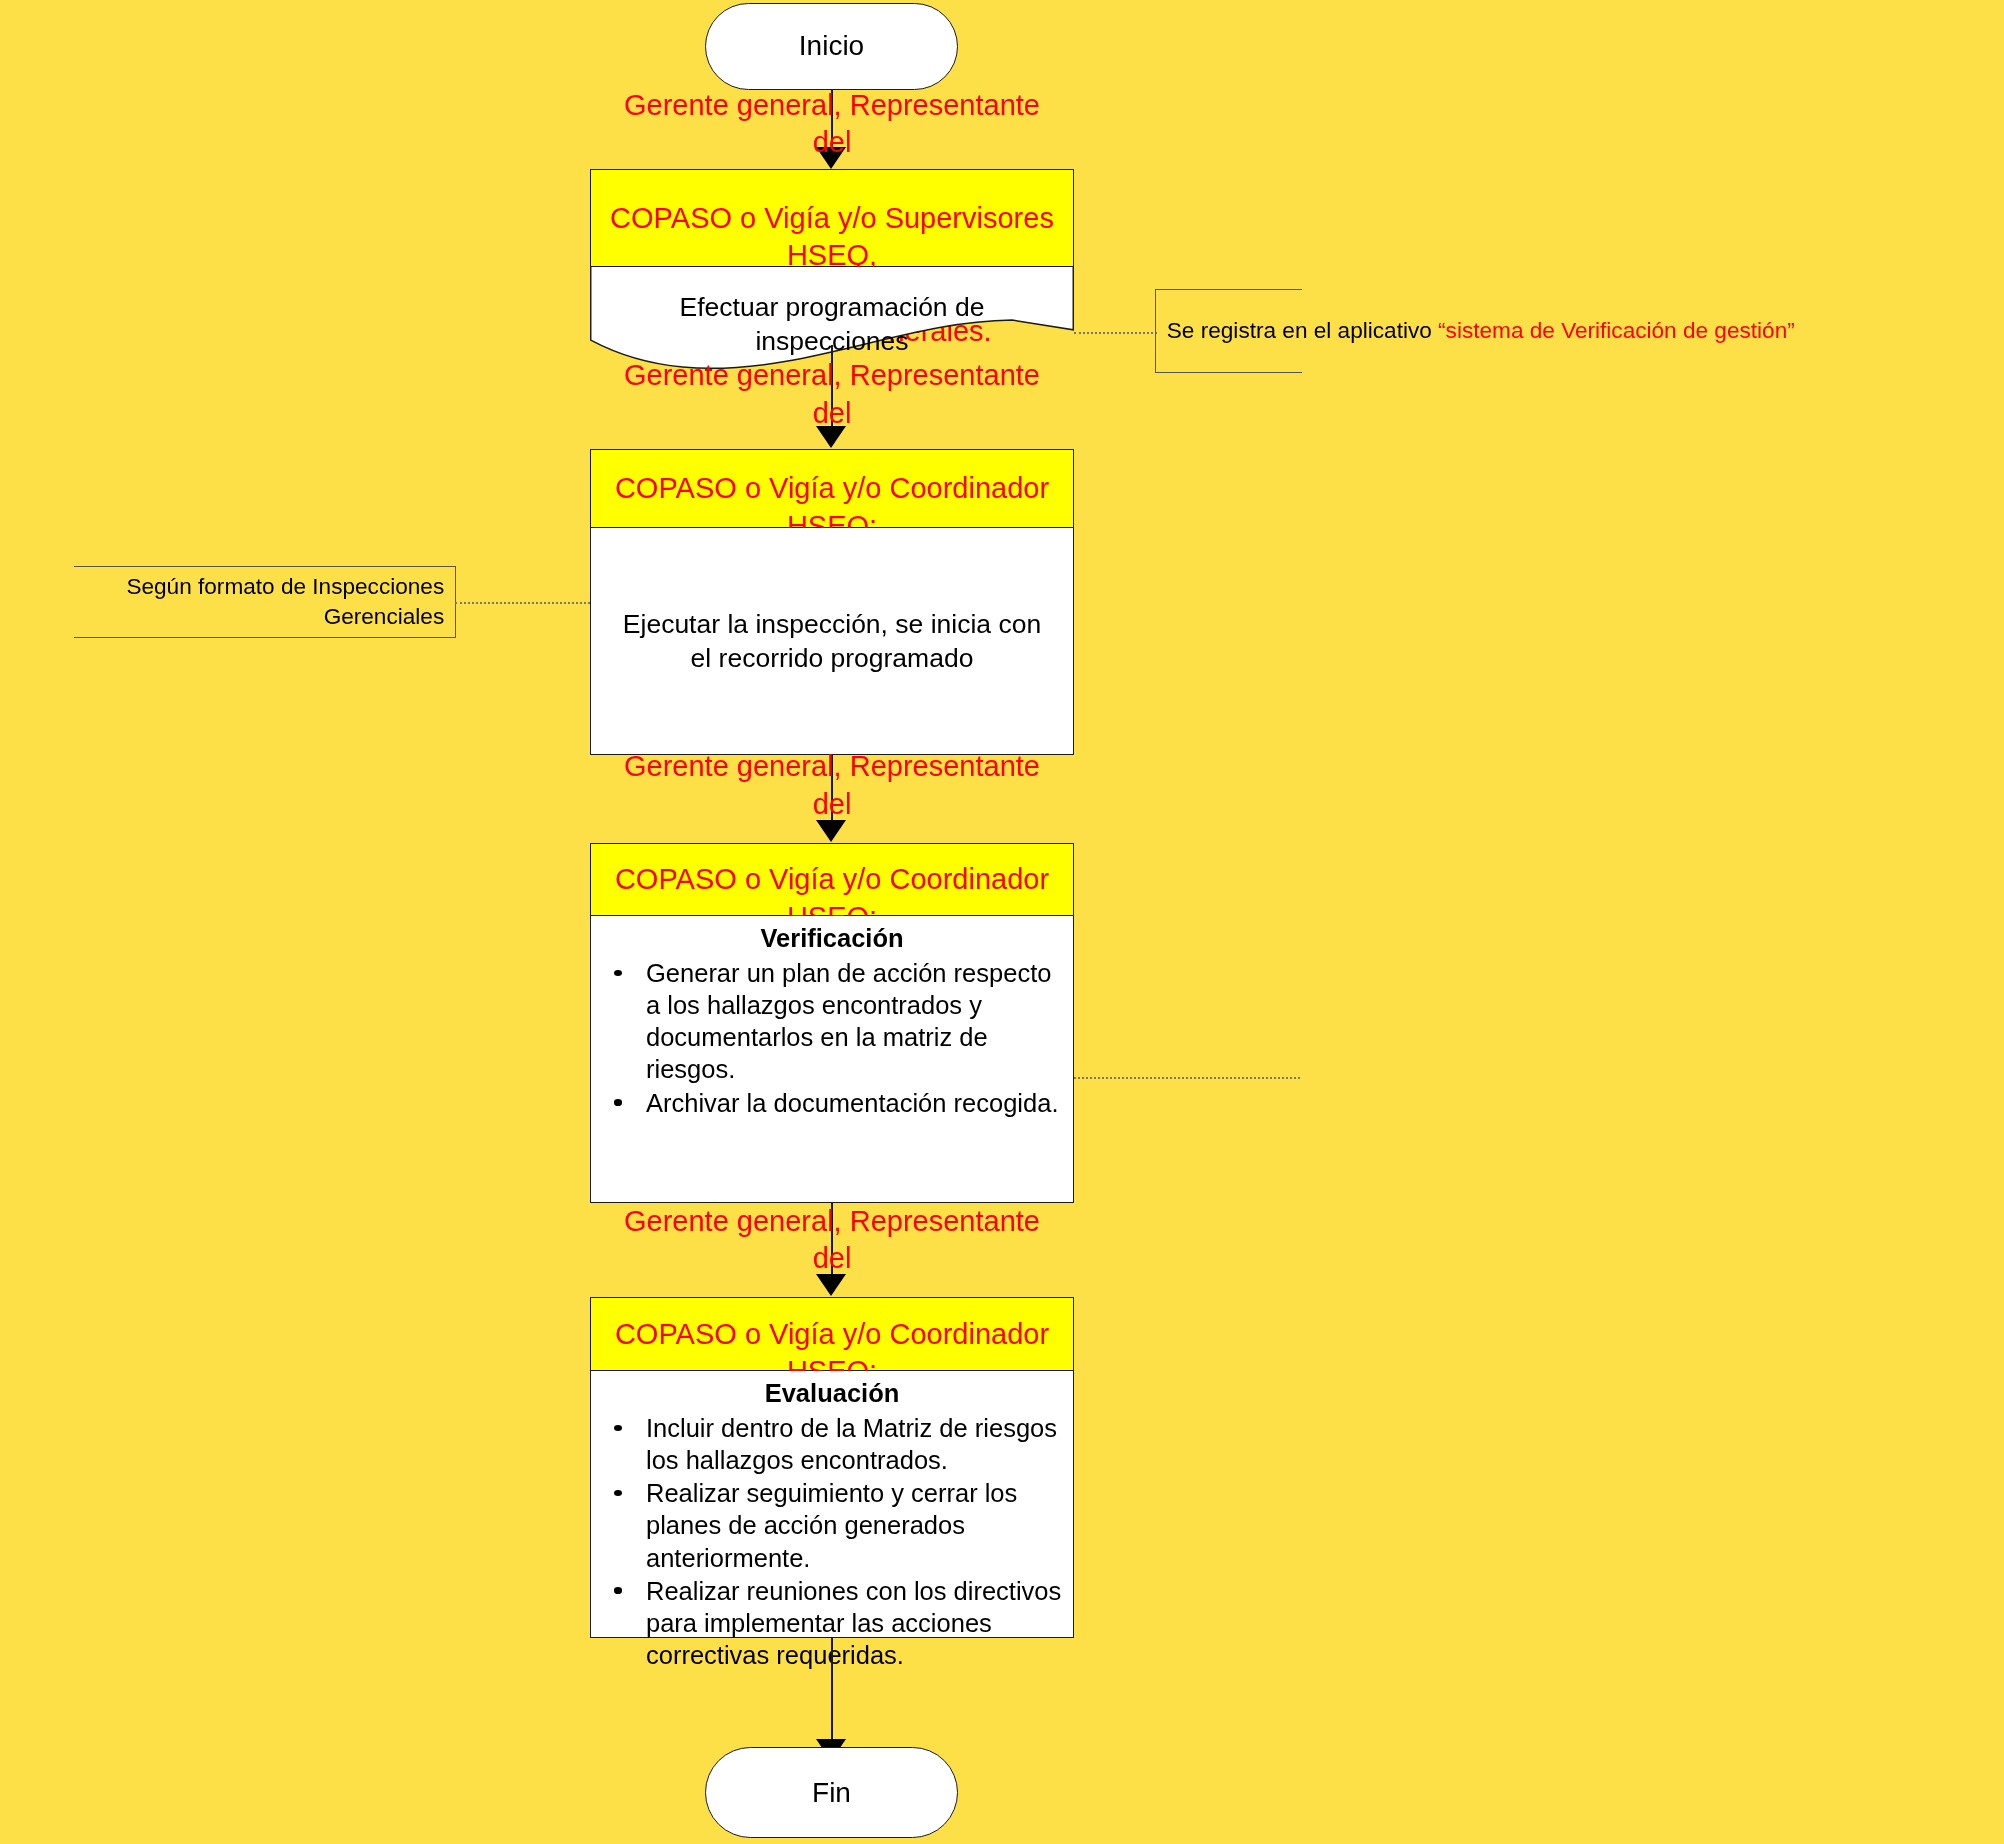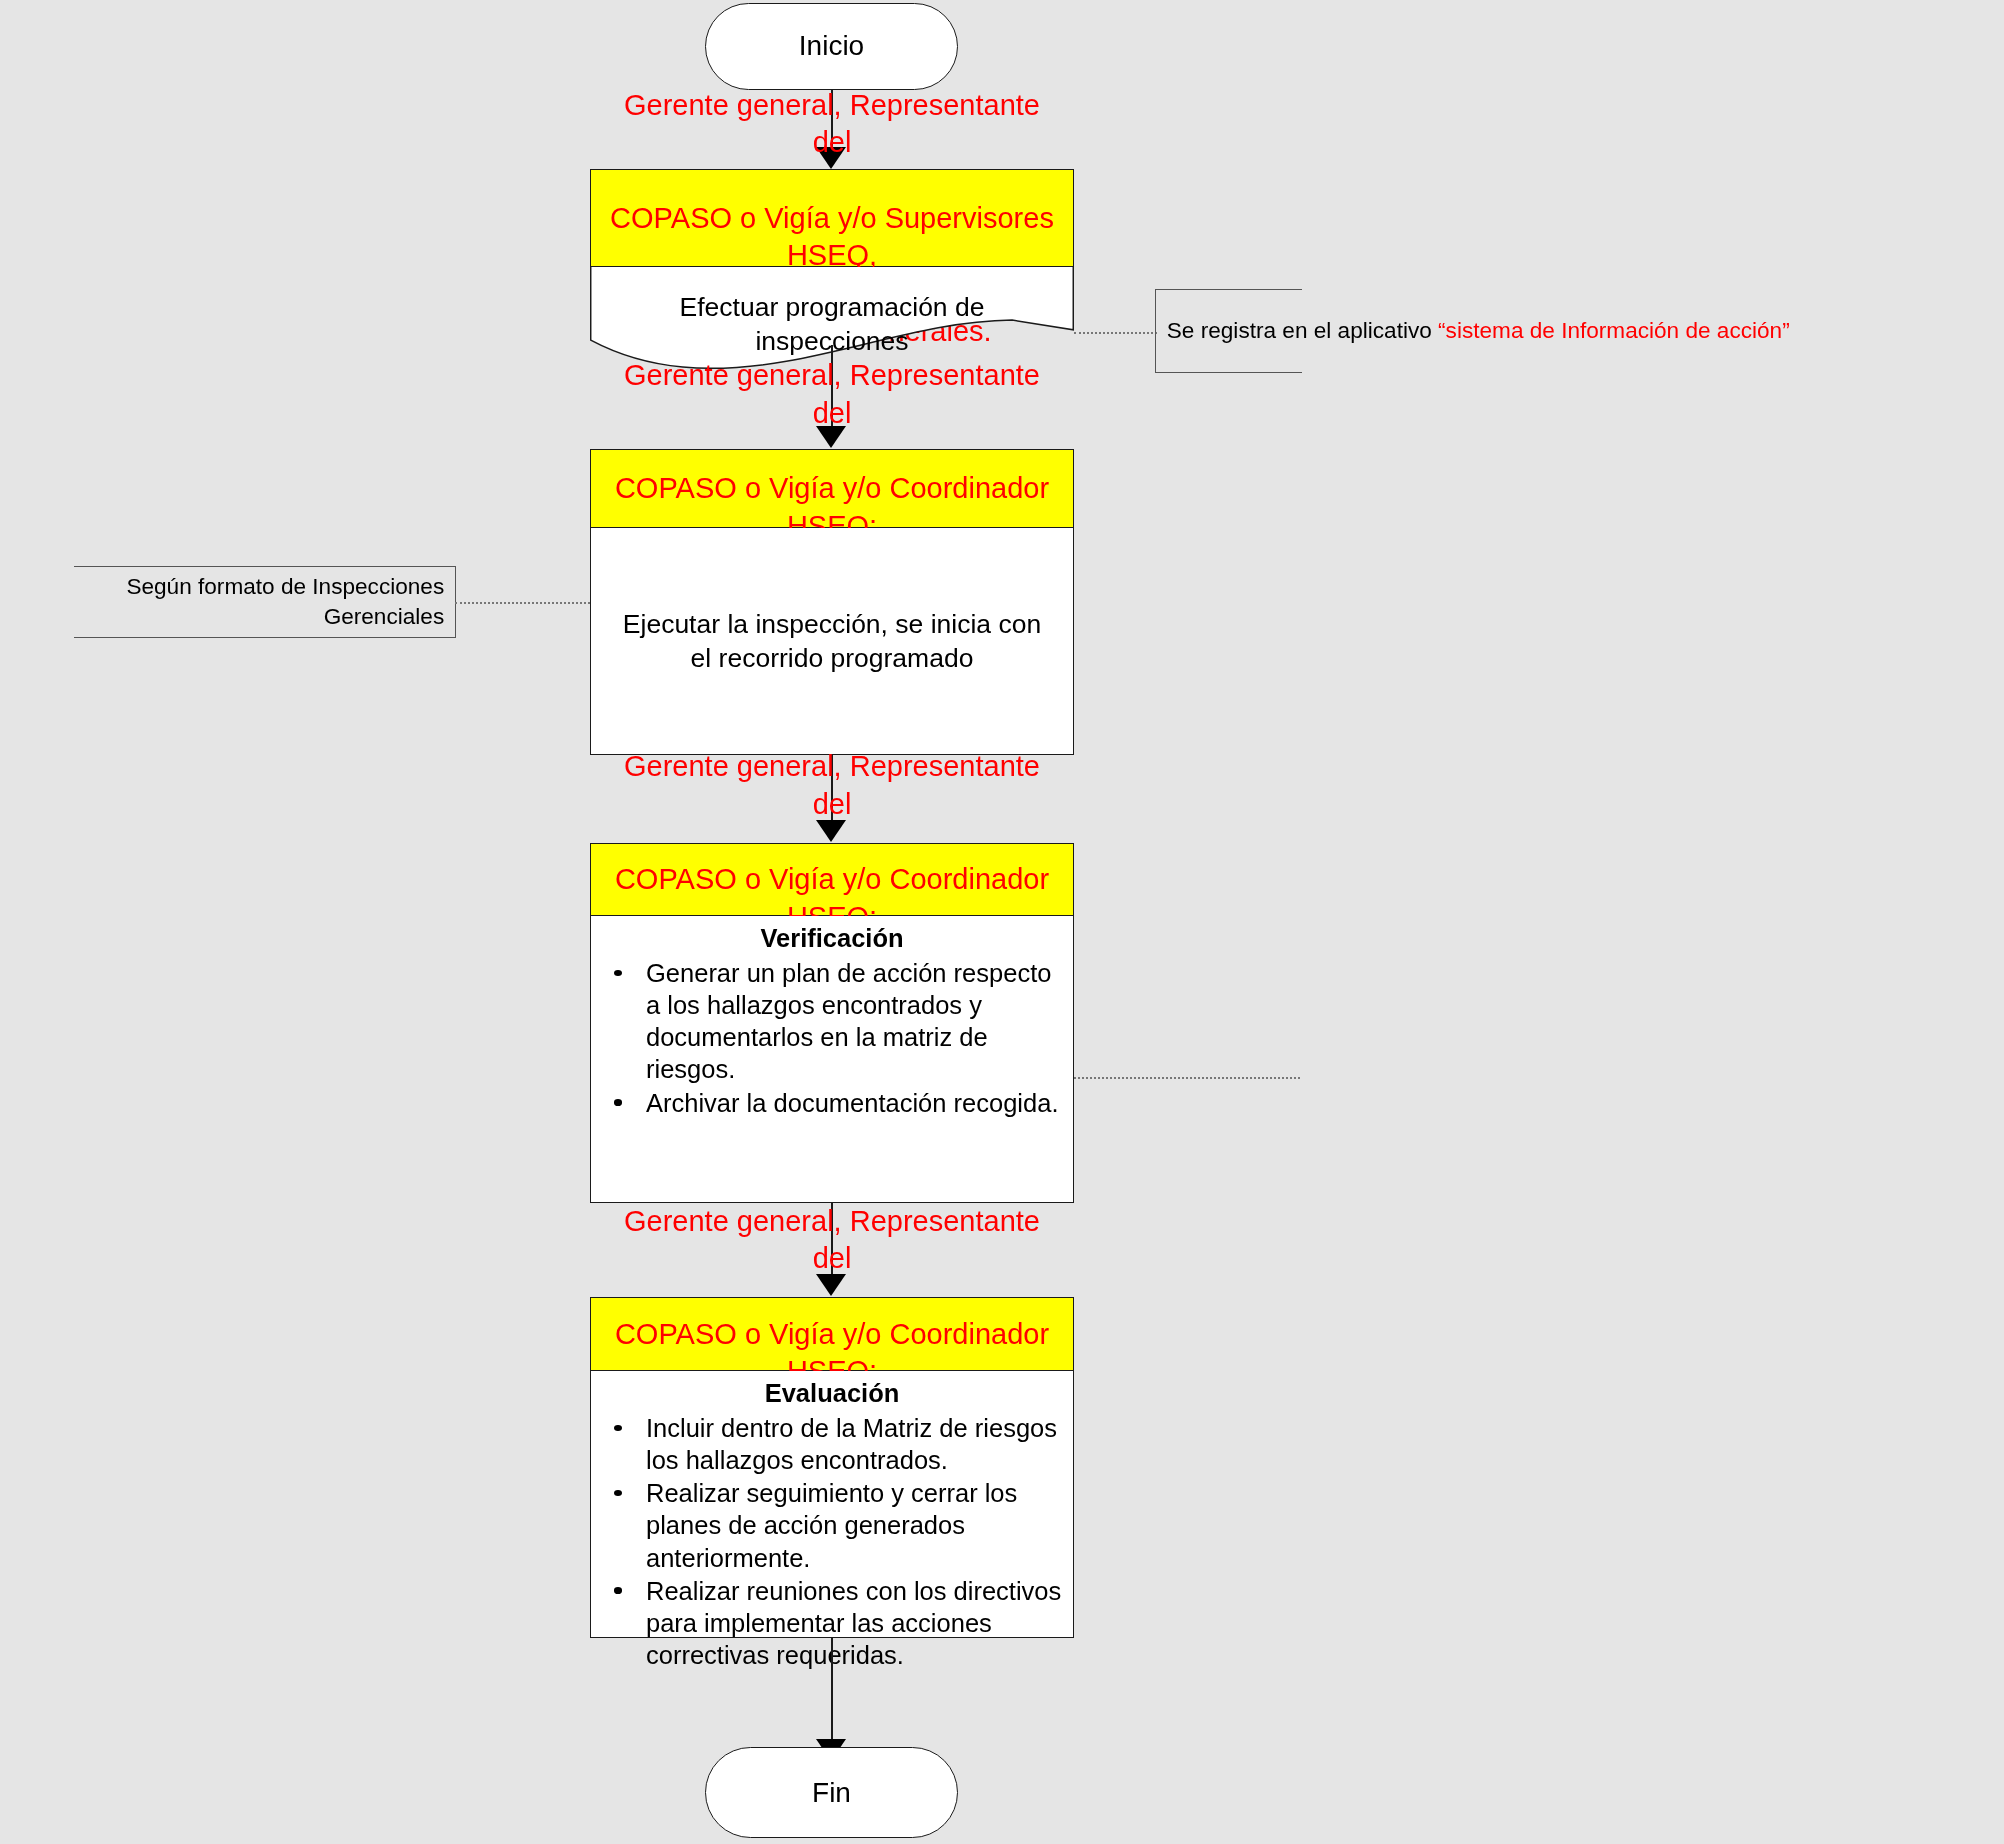--- a/index.html
+++ b/index.html
@@ -7,21 +7,21 @@
     padding: 0;
     background: #ffffff;
   }
   body {
     font-family: "Liberation Sans", sans-serif;
   }
   #canvas {
     position: relative;
     width: 2005px;
     height: 1844px;
-    background: #e5e5e5;
+    background: #fde047;
     overflow: hidden;
   }
   .node {
     position: absolute;
     box-sizing: border-box;
   }
 
   
   .terminator {
     border: 1.5px solid #1a1a1a;
@@ -190,21 +190,21 @@
       <span>
         <span>Efectuar programación de</span><br>
         <span>inspecciones</span>
       </span>
     </div>
   </div>
 
   <div class="leader" style="left:1074px; top:332px; width:83px;"></div>
   <div class="note note-right" style="left:1155px; top:289px; width:147px; height:84px;">
     <span style="white-space:nowrap;">
-      <span>Se registra en el aplicativo </span><span class="red">“sistema de Información de acción”</span>
+      <span>Se registra en el aplicativo </span><span class="red">“sistema de Verificación de gestión”</span>
     </span>
   </div>
 
   <div class="conn-line" style="left:831px; top:345px; height:81px;"></div>
   <div class="conn-head" style="left:816px; top:426px;"></div>
 
   <div class="node role-band" style="left:590px; top:449px; width:484px; height:79px;">
     <span>
       <span>Gerente general, Representante del</span><br>
       <span>COPASO o Vigía y/o Coordinador HSEQ;</span><br>

